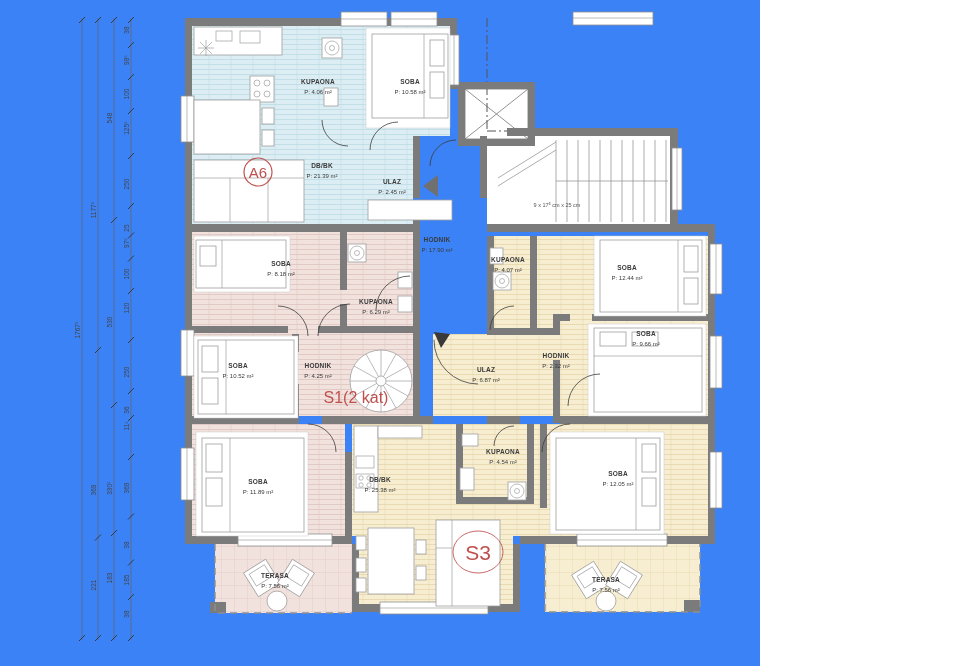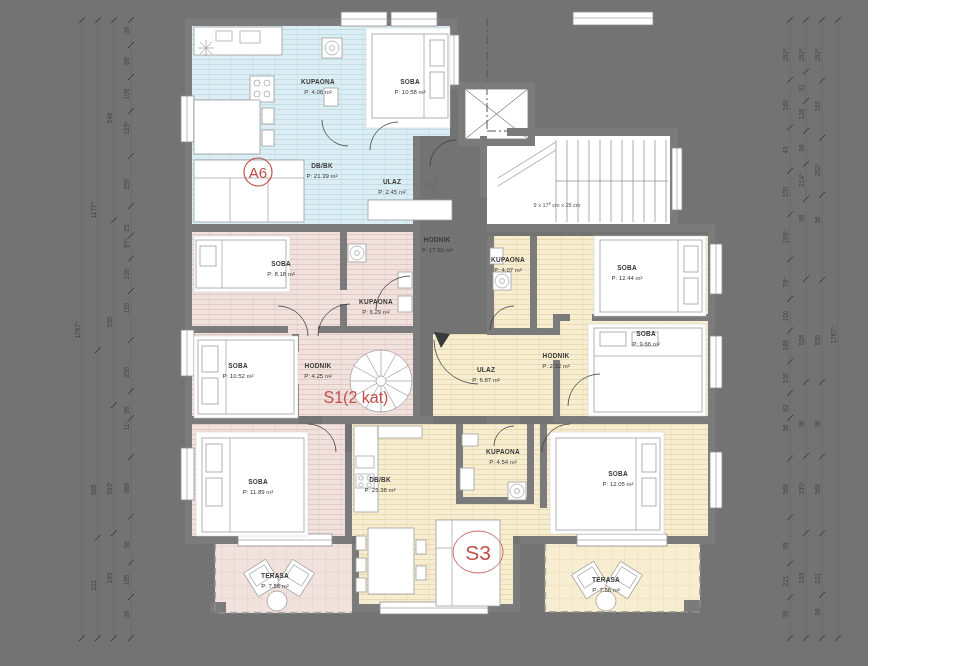--- a/index.html
+++ b/index.html
@@ -1,16 +1,16 @@
 <!DOCTYPE html>
 <html><head>
 <meta charset="utf-8">
 <style>
   html,body{margin:0;padding:0;background:#fff;}
-  .canvas{position:relative;width:868px;height:666px;background:#737373;overflow:hidden;
+  .canvas{position:relative;width:760px;height:666px;background:#3b82f6;overflow:hidden;
           font-family:"Liberation Sans",sans-serif;}
   svg{position:absolute;left:0;top:0;}
   .wall{fill:#7b7b7b;}
   .room-name{font-size:6.5px;font-weight:bold;fill:#3a3a3a;text-anchor:middle;letter-spacing:.2px;
              font-family:"Liberation Sans",sans-serif;}
   .room-area{font-size:6px;fill:#3a3a3a;text-anchor:middle;font-family:"Liberation Sans",sans-serif;}
   .unit{fill:#c0504d;text-anchor:middle;font-family:"Liberation Sans",sans-serif;}
   .note{font-size:5.5px;fill:#555;text-anchor:middle;font-family:"Liberation Sans",sans-serif;}
   .dim{font-size:6.5px;fill:#444;font-family:"Liberation Sans",sans-serif;}
   .furn{fill:#ffffff;stroke:#9e9e9e;stroke-width:0.8;}

